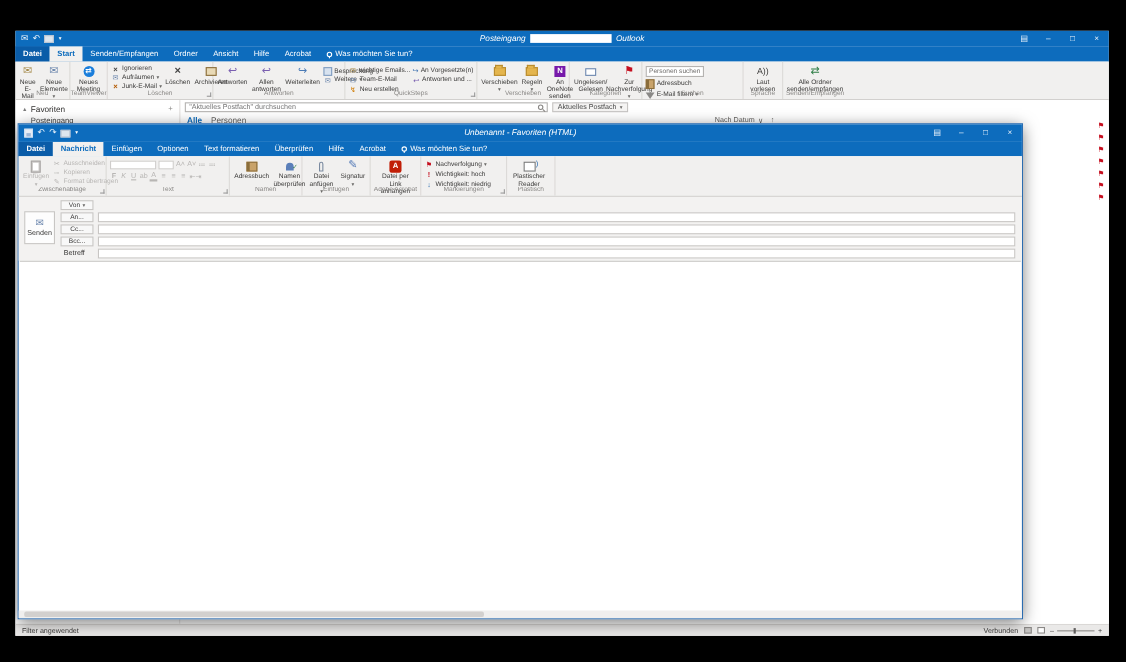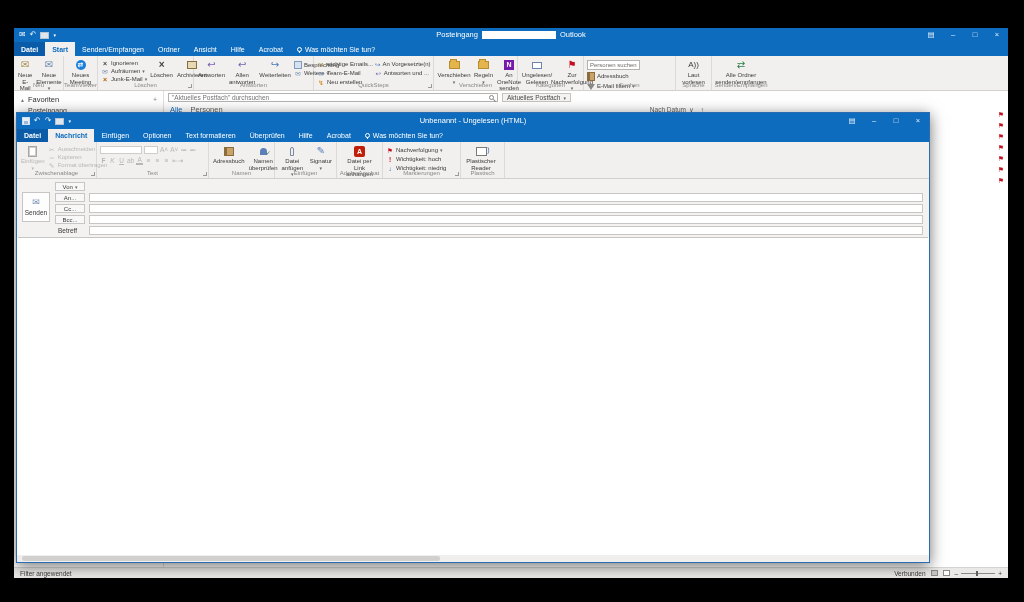--- a/index.html
+++ b/index.html
@@ -10,21 +10,21 @@
   .win{position:absolute;background:#fff;}
   .main-win{left:14px;top:28px;width:994px;height:550px;display:flex;flex-direction:column;}
   .compose-win{left:16px;top:112px;width:914px;height:451px;display:flex;flex-direction:column;
                box-shadow:0 3px 14px rgba(0,0,0,.55);border:1px solid #2b6cb0;z-index:5;}
 
   
   .titlebar{position:relative;height:14px;background:#0d6cbd;display:flex;align-items:center;color:#fff;flex:0 0 auto;}
   .compose-win .titlebar{height:16px;}
   .qat{display:flex;align-items:center;gap:4px;padding-left:5px;font-size:8px;line-height:1;}
   .qat .g{color:#eaf2fb;cursor:default;}
-  .title-center{position:absolute;left:0;right:0;text-align:center;font-size:7.5px;line-height:14px;pointer-events:none;}
+  .title-center{position:absolute;left:0;right:0;text-align:center;font-size:7.5px;line-height:14px;pointer-events:none;font-style:italic;}
   .title-center .redacted{display:inline-block;width:74px;height:8px;background:#fff;vertical-align:middle;margin:0 4px;}
   .win-controls{margin-left:auto;display:flex;align-items:center;gap:0;font-size:7.5px;}
   .win-controls .wc{width:22px;text-align:center;color:#e8f1fa;line-height:14px;}
 
   
   .tabrow{height:14px;background:#0d6cbd;display:flex;align-items:stretch;font-size:7px;color:#fff;flex:0 0 auto;}
   .rtab{padding:0 7px;display:flex;align-items:center;white-space:nowrap;}
   .rtab.file{background:#0a5ca8;font-weight:bold;}
   .rtab.active{background:#f1f0ef;color:#0d6cbd;font-weight:bold;}
   .tellme{display:flex;align-items:center;gap:3px;padding:0 7px;white-space:nowrap;}
@@ -88,21 +88,21 @@
   .side-head{display:flex;align-items:center;font-size:7.5px;color:#323130;padding:1px 6px;}
   .side-head .tri{font-size:5px;color:#7a7a7a;margin-right:3px;}
   .side-head .pin{margin-left:auto;color:#8a8886;font-size:7px;}
   .side-item{font-size:7px;color:#444;padding:2px 6px 2px 14px;}
   .list-pane{flex:1 1 auto;display:flex;flex-direction:column;min-width:0;}
   .search-row{display:flex;align-items:center;gap:4px;padding:2px 4px 1px 4px;}
   .search-box{flex:0 0 330px;display:flex;align-items:center;border:1px solid #b5b3b1;background:#fff;height:9px;padding:0 3px;}
   .search-box input{flex:1;border:none;outline:none;font-size:6.5px;color:#6e6c6a;padding:0;background:transparent;height:8px;}
   .scope-dd{display:flex;align-items:center;gap:3px;border:1px solid #c6c4c2;background:#f5f4f3;font-size:6.5px;color:#4a4a4a;height:9px;padding:0 4px;white-space:nowrap;}
   .filter-tabs{display:flex;align-items:center;gap:8px;padding:2px 4px 1px 6px;font-size:7.5px;}
-  .ftab-all{color:#0d6cbd;font-weight:normal;}
+  .ftab-all{color:#0d6cbd;font-weight:bold;}
   .ftab-unread{color:#605e5c;}
   .sort-dd{margin-left:auto;margin-right:300px;display:flex;gap:3px;align-items:center;font-size:6.5px;color:#605e5c;}
   .flag-column{position:absolute;right:4px;top:20px;display:flex;flex-direction:column;gap:4px;z-index:1;}
   .flag-item{font-size:7px;line-height:7px;color:#c50f1f;}
 
   
   .statusbar{height:11px;background:#eae9e8;border-top:1px solid #d6d4d2;display:flex;align-items:center;font-size:6.5px;color:#3b3a39;padding:0 6px;flex:0 0 auto;}
   .status-right{margin-left:auto;display:flex;align-items:center;gap:5px;}
   .view-ic{width:7px;height:6px;border:1px solid #8a8886;background:#fff;}
   .view-ic.sel{background:#c7c6c4;}
@@ -420,21 +420,21 @@
 
     <div class="titlebar">
       <div class="qat">
         <span class="sh sh-save"></span>
         <span class="g">↶</span>
         <span class="g">↷</span>
         <span class="sh sh-print"></span>
         <span class="g caret" style="color:#fff">▾</span>
       </div>
       <div class="title-center" style="line-height:16px">
-        <span>Unbenannt  -  Ungelesen (HTML)</span>
+        <span>Unbenannt  -  Favoriten (HTML)</span>
       </div>
       <div class="win-controls">
         <span class="wc" style="line-height:16px">▤</span>
         <span class="wc" style="line-height:16px">–</span>
         <span class="wc" style="line-height:16px">□</span>
         <span class="wc" style="line-height:16px">×</span>
       </div>
     </div>
 
     <div class="tabrow" style="height:13px">

